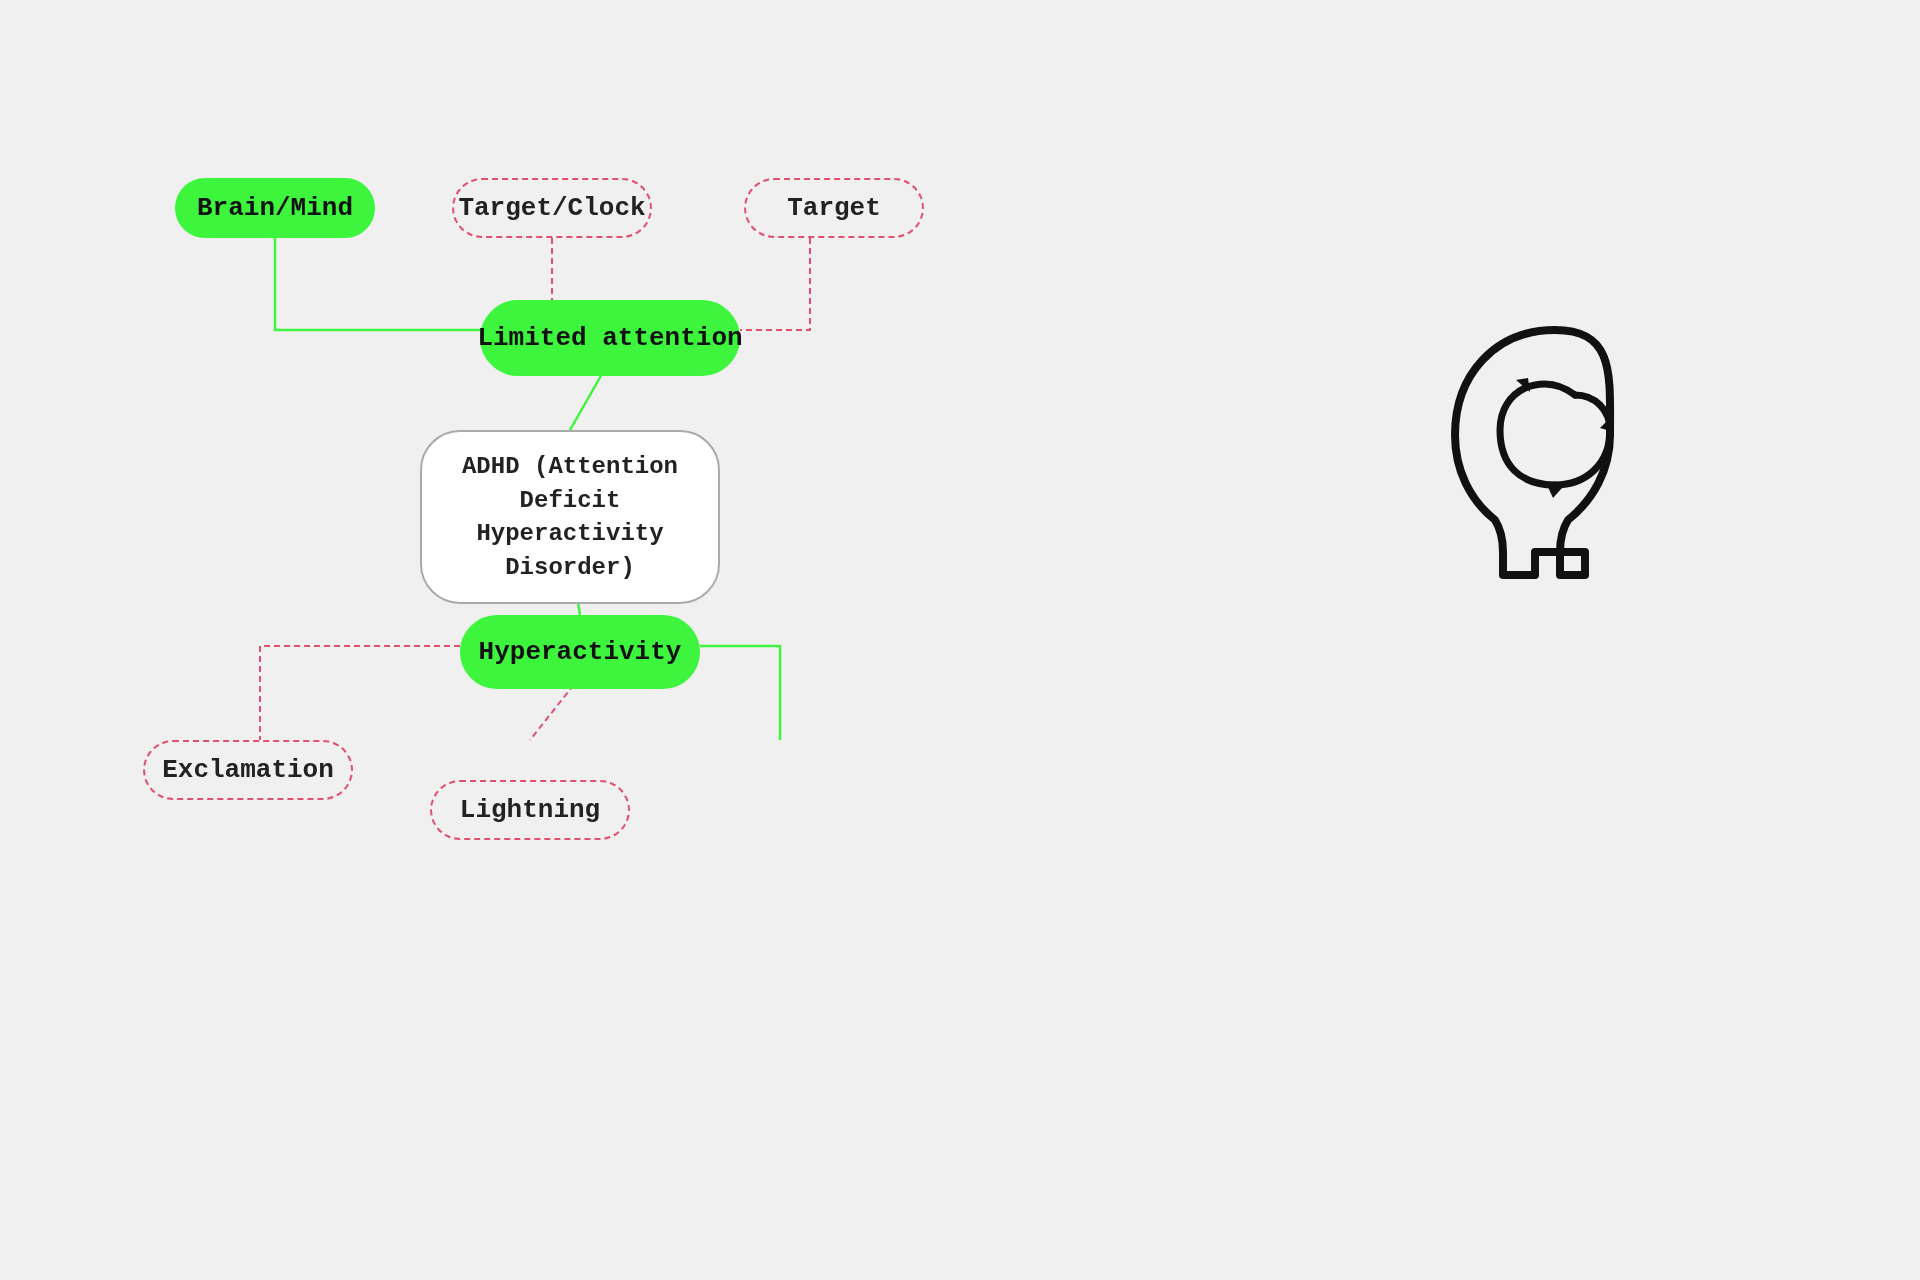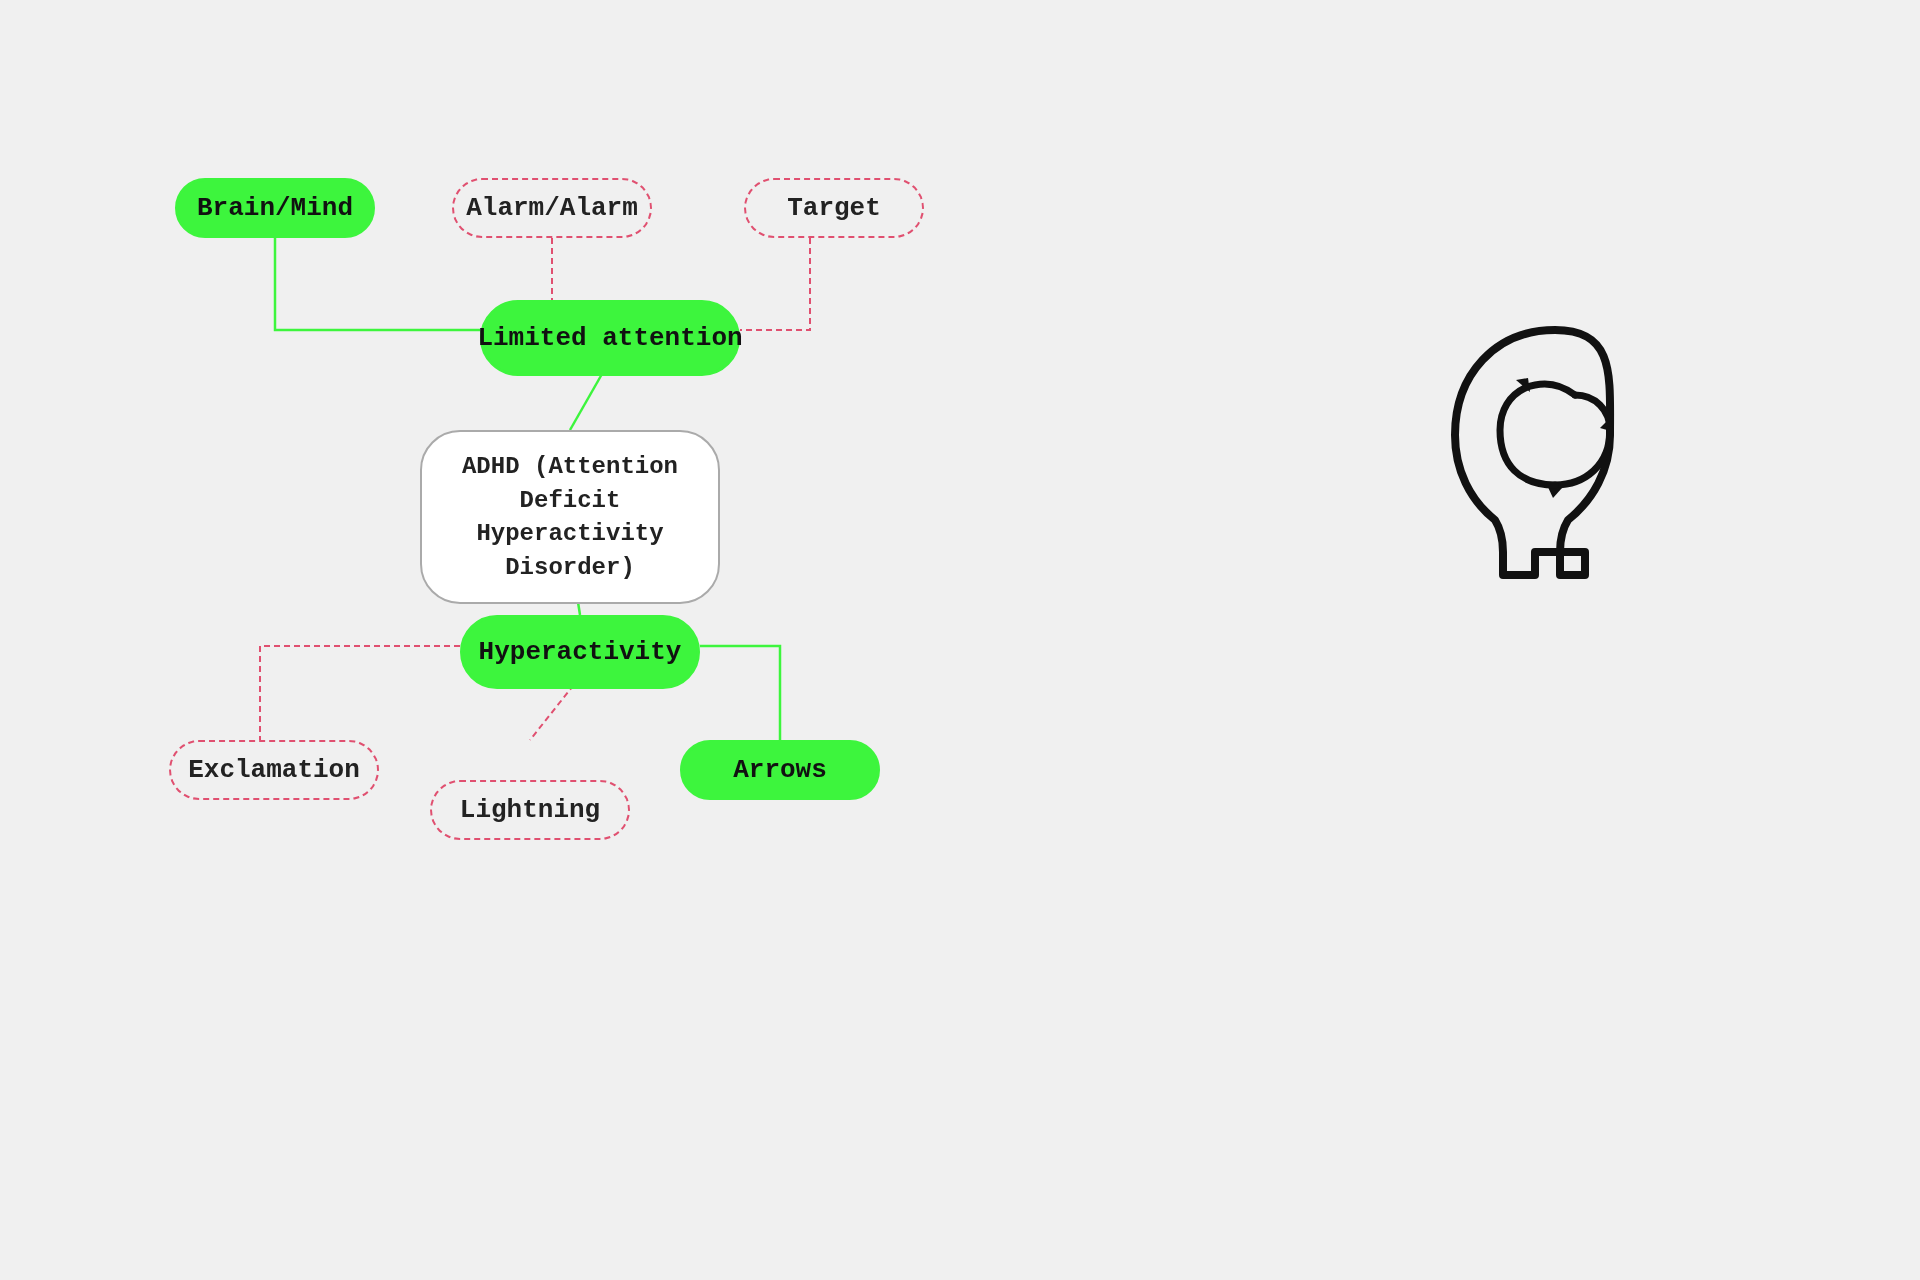--- a/index.html
+++ b/index.html
@@ -90,38 +90,37 @@
 
     <polyline points="460,646 260,646 260,740" fill="none" stroke="#e05070" stroke-width="2" stroke-dasharray="6,4"></polyline>
 
     <line x1="580" y1="677" x2="530" y2="740" fill="none" stroke="#e05070" stroke-width="2" stroke-dasharray="6,4"></line>
 
     <polyline points="700,646 780,646 780,740" fill="none" stroke="#3df53d" stroke-width="2.5"></polyline>
   </svg>
 
   <div class="node node-green" style="left:175px; top:178px; width:200px; height:60px;">Brain/Mind</div>
 
-  <div class="node node-dashed" style="left:452px; top:178px; width:200px; height:60px;">Alarm/Alarm</div>
+  <div class="node node-dashed" style="left:452px; top:178px; width:200px; height:60px;">Target/Clock</div>
 
   <div class="node node-dashed" style="left:744px; top:178px; width:180px; height:60px;">Target</div>
 
   <div class="node node-green" style="left:480px; top:300px; width:260px; height:76px;">Limited attention</div>
 
   <div class="node node-adhd" style="left:420px; top:430px;padding-left:28px;">
     <span style="white-space: pre-line;">ADHD (Attention Deficit
 Hyperactivity Disorder)</span>
   </div>
 
   <div class="node node-green" style="left:460px; top:615px; width:240px; height:74px;text-align:right;">Hyperactivity</div>
 
-  <div class="node node-dashed" style="left:169px; top:740px; width:210px; height:60px;">Exclamation</div>
+  <div class="node node-dashed" style="left:143px; top:740px; width:210px; height:60px;">Exclamation</div>
 
   <div class="node node-dashed" style="left:430px; top:780px; width:200px; height:60px;">Lightning</div>
 
-  <div class="node node-green" style="left:680px; top:740px; width:200px; height:60px;">Arrows</div>
 
   <div class="head-icon">
     <svg width="320" height="320" viewBox="0 0 320 320" fill="none" xmlns="http://www.w3.org/2000/svg">
 
       <path d="
         M 155 30
         C 95 30 55 75 55 135
         C 55 170 70 200 95 220
         C 100 228 103 240 103 252
         L 103 275

